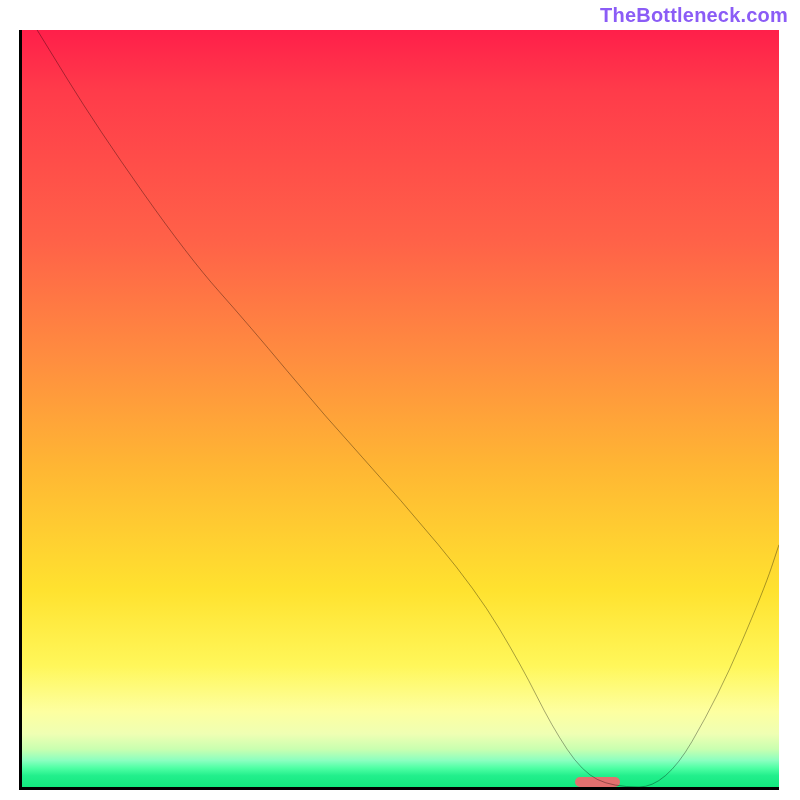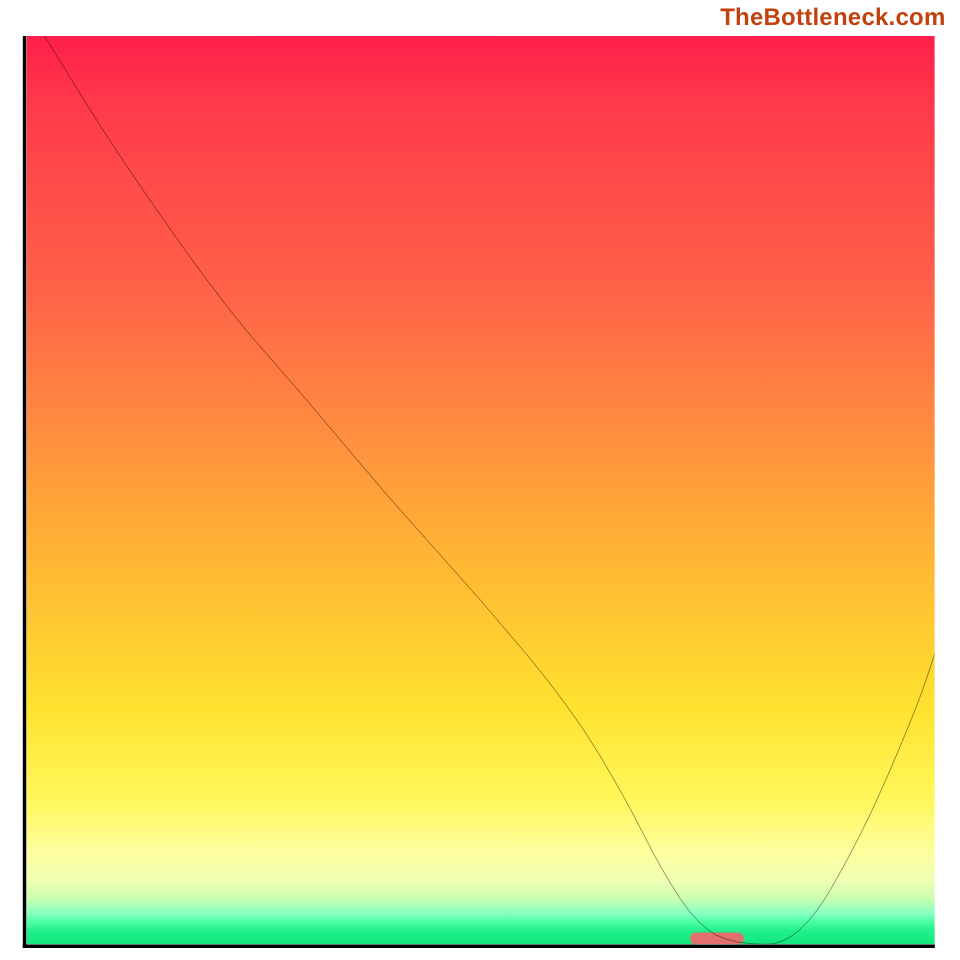--- a/index.html
+++ b/index.html
@@ -61,21 +61,21 @@
     inset: 0;
     width: 100%;
     height: 100%;
   }
   .watermark {
     position: absolute;
     top: 4px;
     right: 12px;
     font-size: 20px;
     font-weight: 600;
-    color: #c2410c;
+    color: #8b5cf6;
     letter-spacing: 0.2px;
   }
 </style>
 </head>
 <body>
 
 <div class="watermark">TheBottleneck.com</div>
 
 <div class="chart-frame">
 

